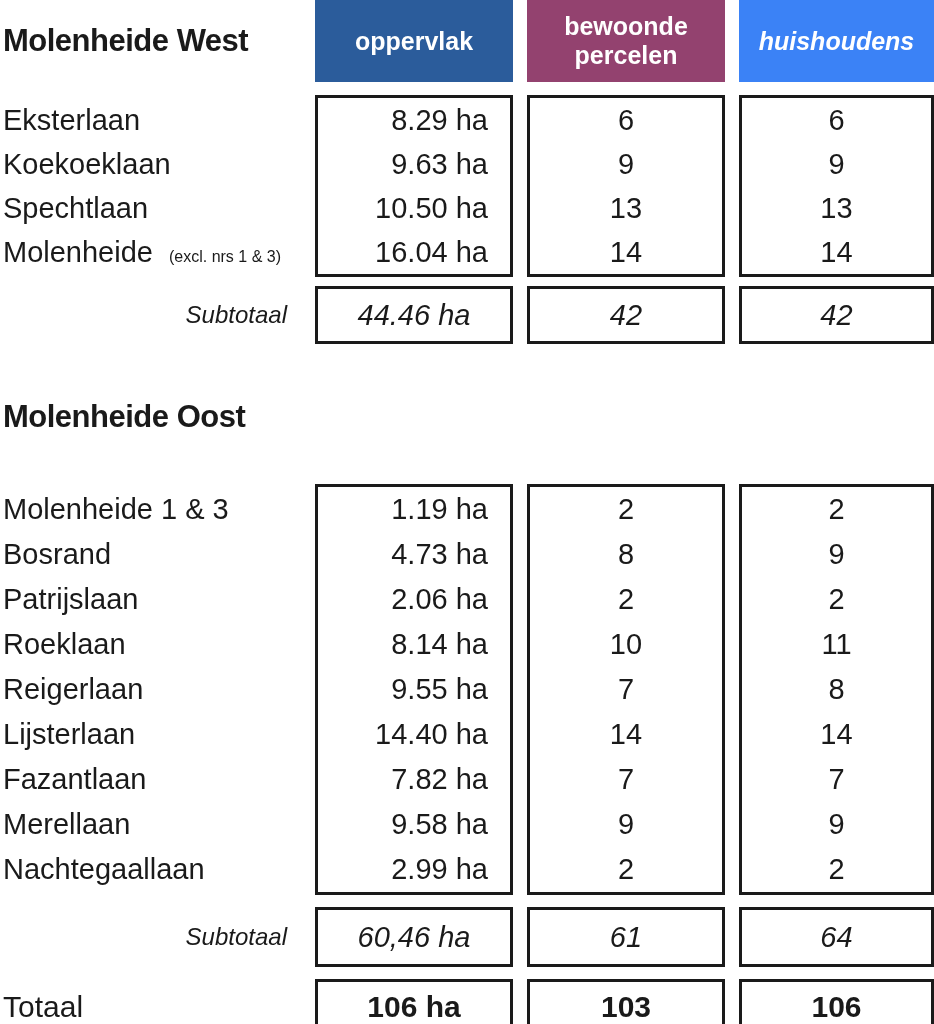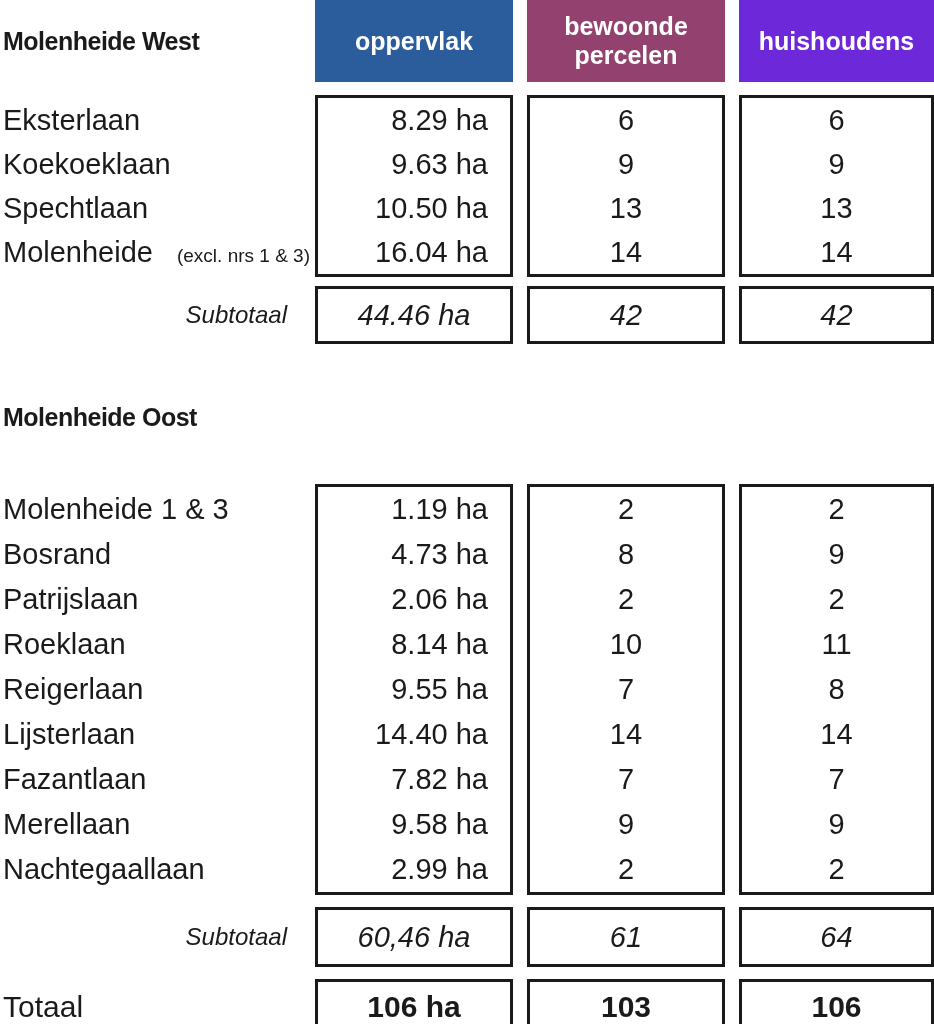--- a/index.html
+++ b/index.html
@@ -14,21 +14,21 @@
   }
   .grid {
     display: grid;
     grid-template-columns: 301px 198px 198px 195px;
     column-gap: 14px;
   }
   
   .header-row { height: 82px; }
   .section-title {
     font-weight: bold;
-    font-size: 25px;
+    font-size: 31px;
     display: flex;
     align-items: center;
     padding-left: 3px;
     letter-spacing: -0.5px;
   }
   .col-header {
     color: #ffffff;
     font-weight: bold;
     font-size: 25px;
     display: flex;
@@ -44,22 +44,22 @@
   .row-label {
     height: 44px;
     display: flex;
     align-items: baseline;
     padding-left: 3px;
     font-size: 29px;
     line-height: 44px;
     white-space: nowrap;
   }
   .row-label .note {
-    font-size: 19px;
-    margin-left: 24px;
+    font-size: 16px;
+    margin-left: 16px;
     white-space: nowrap;
   }
   .box {
     border: 3px solid #1a1a1a;
     background: #ffffff;
     align-self: start;
   }
   .cell {
     height: 44px;
     display: flex;
@@ -113,21 +113,21 @@
 </style>
 </head>
 <body>
 
 <div class="page">
 
   <div class="grid header-row">
     <div class="section-title">Molenheide West</div>
     <div class="col-header" style="background-color: rgb(43, 92, 155);">oppervlak</div>
     <div class="col-header" style="background-color: rgb(147, 66, 111);">bewoonde percelen</div>
-    <div class="col-header" style="background-color: #6d28d9;">huishoudens</div>
+    <div class="col-header" style="background-color: #3b82f6; font-style: italic;">huishoudens</div>
   </div>
 
   <div class="grid table-row">
     <div class="labels-col">
       <div class="row-label">
           <span>Eksterlaan</span>
         </div>
       <div class="row-label">
           <span>Koekoeklaan</span>
         </div>

